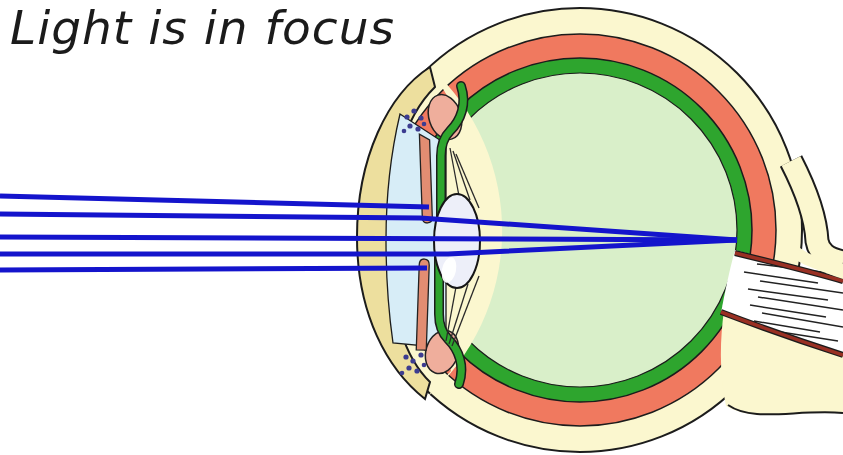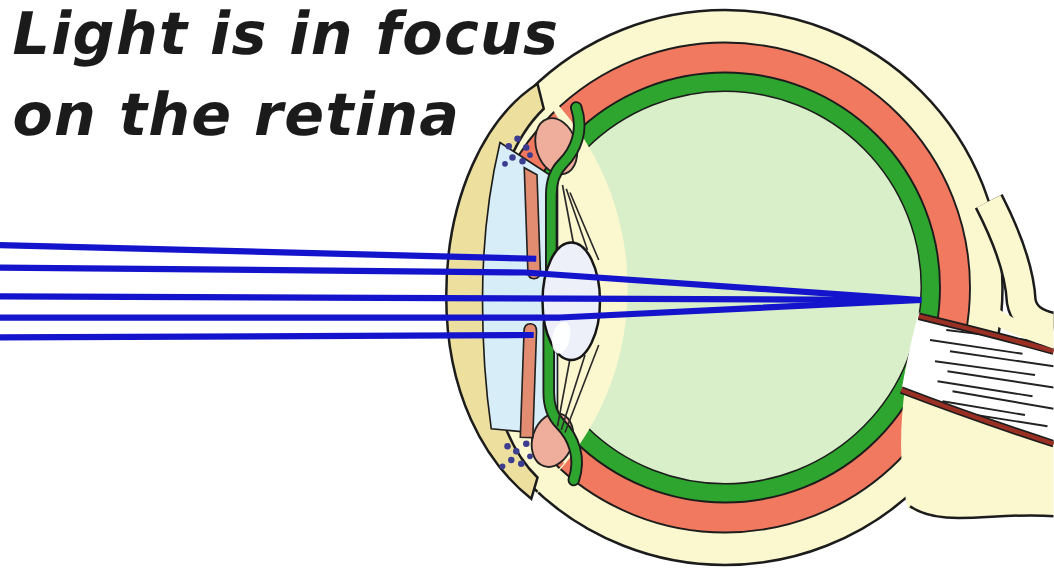--- a/index.html
+++ b/index.html
@@ -1,31 +1,30 @@
 <!DOCTYPE html>
 <html><head>
 <meta charset="utf-8">
 <style>
   html,body{margin:0;padding:0;background:#fff;}
   .stage{position:relative;width:843px;height:455px;overflow:hidden;background:#fff;
-         font-family:"DejaVu Sans","Liberation Sans",sans-serif;font-weight:bold;}
+         font-family:"DejaVu Sans","Liberation Sans",sans-serif;}
   .stage svg{position:absolute;left:0;top:0;}
   .caption{position:absolute;left:10px;top:-4px;z-index:5;
            font-family:"DejaVu Sans","Liberation Sans",sans-serif;
            font-style:italic;font-size:47px;line-height:1.38;color:#1b1b1b;
            letter-spacing:1px;white-space:nowrap;pointer-events:none;}
 </style>
 </head>
 <body>
 
 <div class="stage">
 
   <div class="caption">
     <div>Light is in focus</div>
-    <div>on the retina</div>
   </div>
 
   <svg width="843" height="455" viewBox="0 0 843 455">
 
     <g>
       <circle cx="580" cy="230" r="222" fill="#FBF7CF" stroke="#1c1c1c" stroke-width="2"></circle>
       <circle cx="580" cy="230" r="196" fill="#F0795F" stroke="#1c1c1c" stroke-width="1.5"></circle>
       <circle cx="580" cy="230" r="172" fill="#2EA52E" stroke="#1c1c1c" stroke-width="1.5"></circle>
       <circle cx="580" cy="230" r="157" fill="#D9EFC9" stroke="#1c1c1c" stroke-width="1.2"></circle>
     </g>

